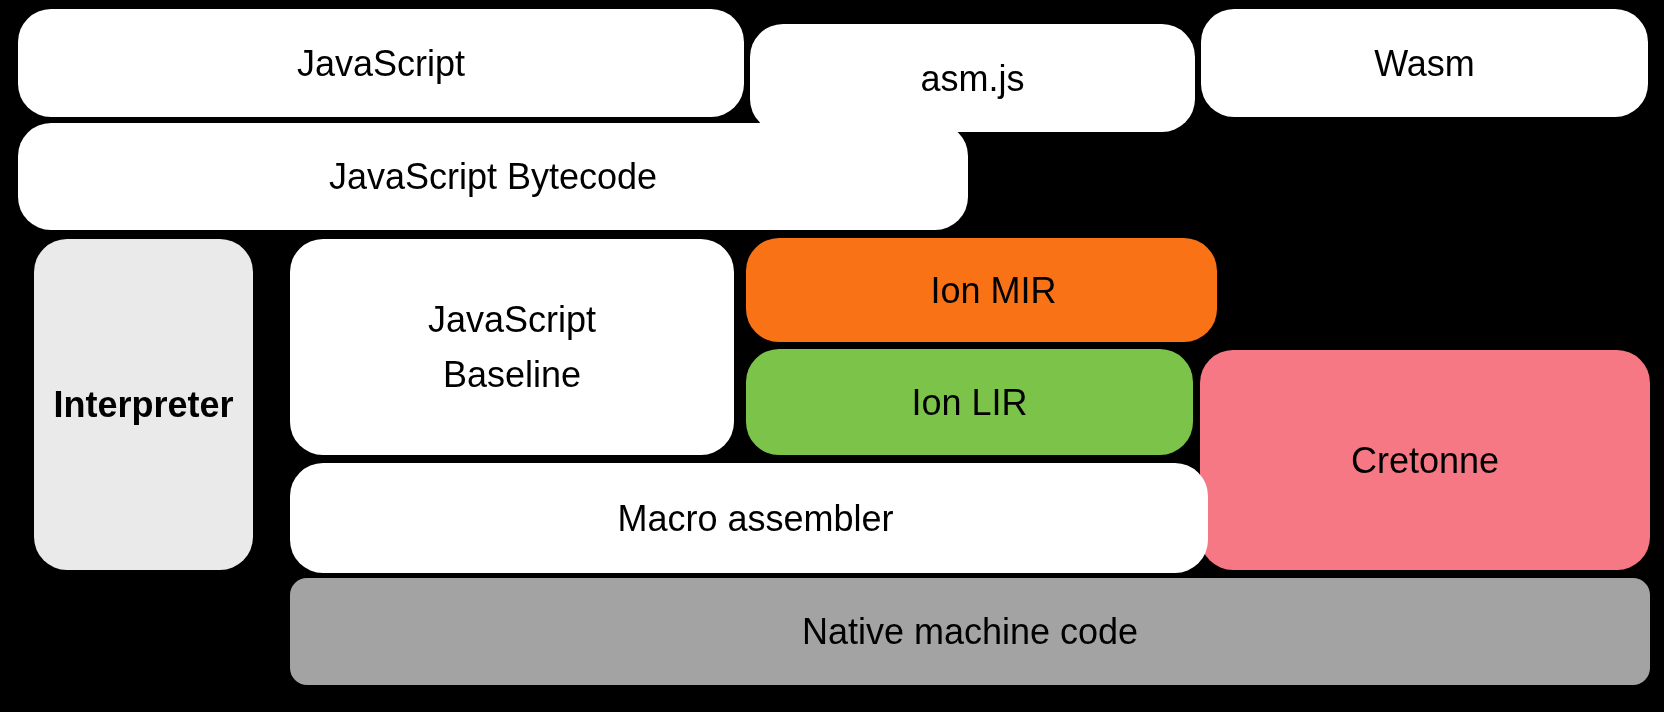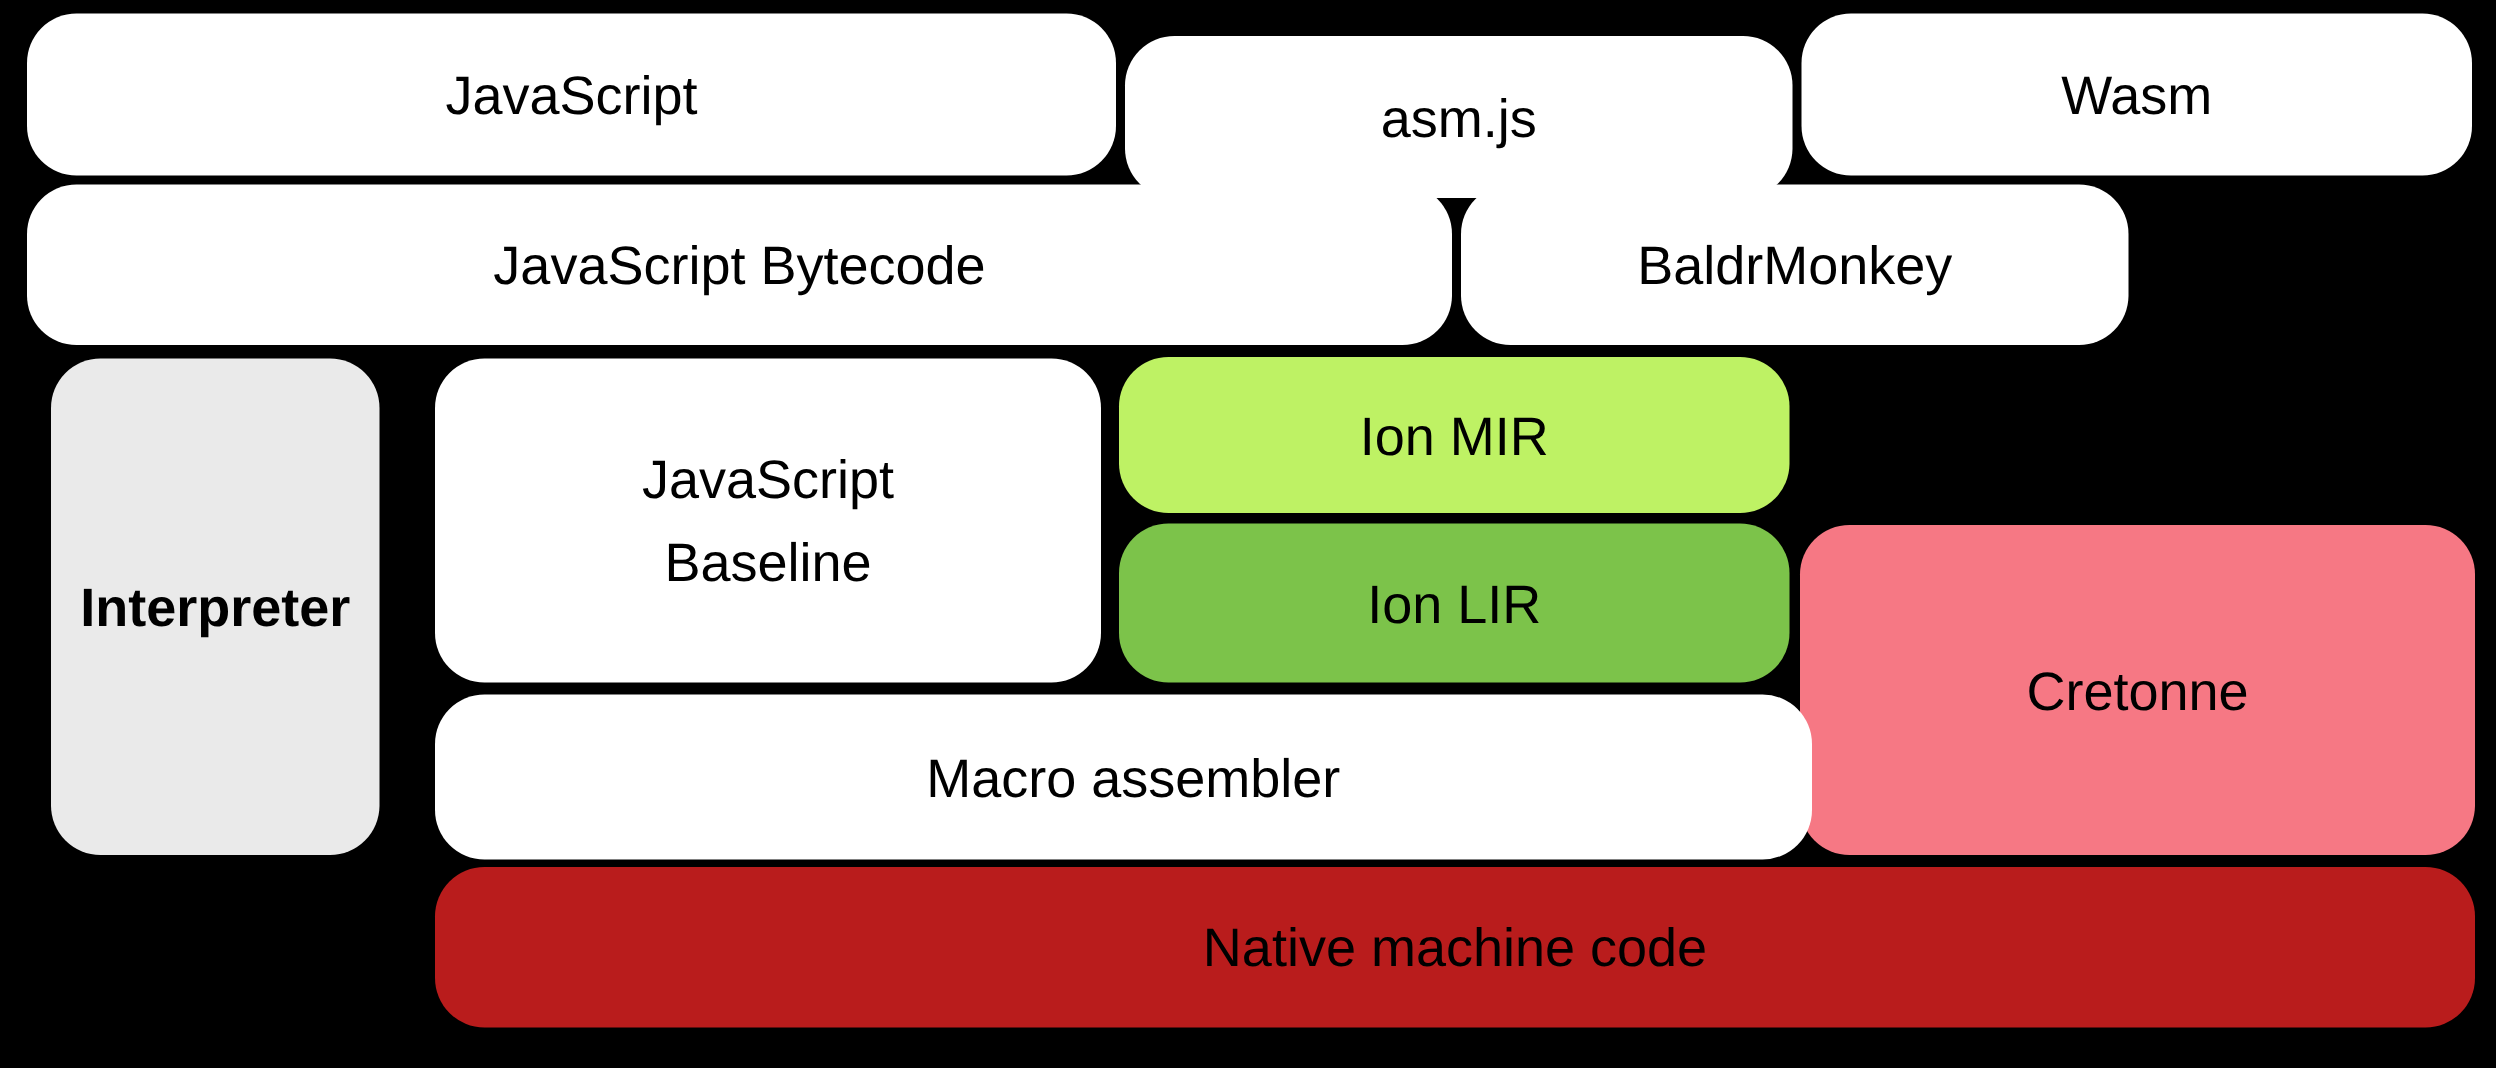--- a/index.html
+++ b/index.html
@@ -55,46 +55,43 @@
   </div>
 
   <div class="box b-bytecode" style="background-color: rgb(255, 255, 255);">
     <span class="label">JavaScript Bytecode</span>
   </div>
 
   <div class="box b-wasm" style="background-color: rgb(255, 255, 255);">
     <span class="label">Wasm</span>
   </div>
 
-  <div class="box b-baldrmonkey" style="background-color: rgb(255, 255, 255);">
-    <span class="label">BaldrMonkey</span>
-  </div>
 
   <div class="box b-interpreter" style="background-color: rgb(234, 234, 234);">
     <span class="label">Interpreter</span>
   </div>
 
   <div class="box b-baseline" style="background-color: rgb(255, 255, 255);">
     <span class="label">JavaScript
 Baseline</span>
   </div>
 
-  <div class="box b-ionmir" style="background-color: #bef264;">
+  <div class="box b-ionmir" style="background-color: #f97316; padding-left: 24px;">
     <span class="label">Ion MIR</span>
   </div>
 
   <div class="box b-ionlir" style="background-color: rgb(124, 195, 74);">
     <span class="label">Ion LIR</span>
   </div>
 
   <div class="box b-cretonne" style="background-color: rgb(246, 120, 132);">
     <span class="label">Cretonne</span>
   </div>
 
   <div class="box b-macroassembler" style="background-color: rgb(255, 255, 255);">
     <span class="label">Macro assembler</span>
   </div>
 
-  <div class="box b-native" style="background-color: #b91c1c;">
+  <div class="box b-native" style="background-color: #a3a3a3; border-radius: 17px;">
     <span class="label">Native machine code</span>
   </div>
 
 </div>
 
 </body></html>

